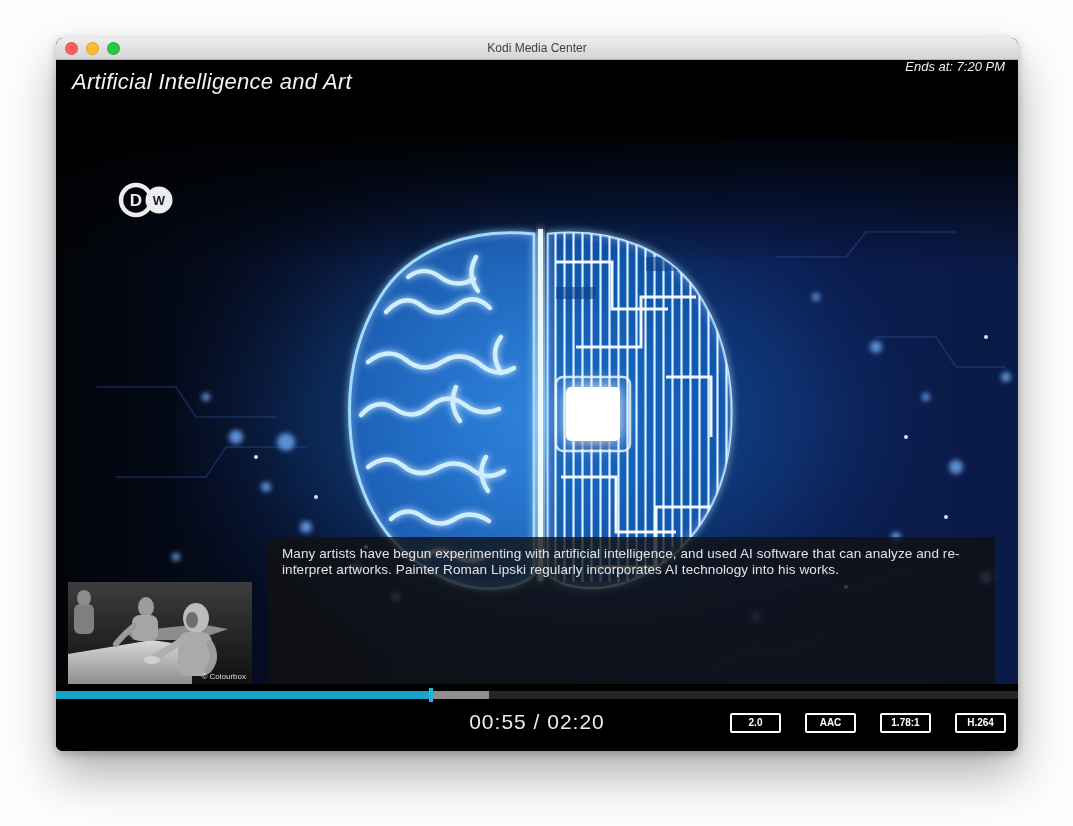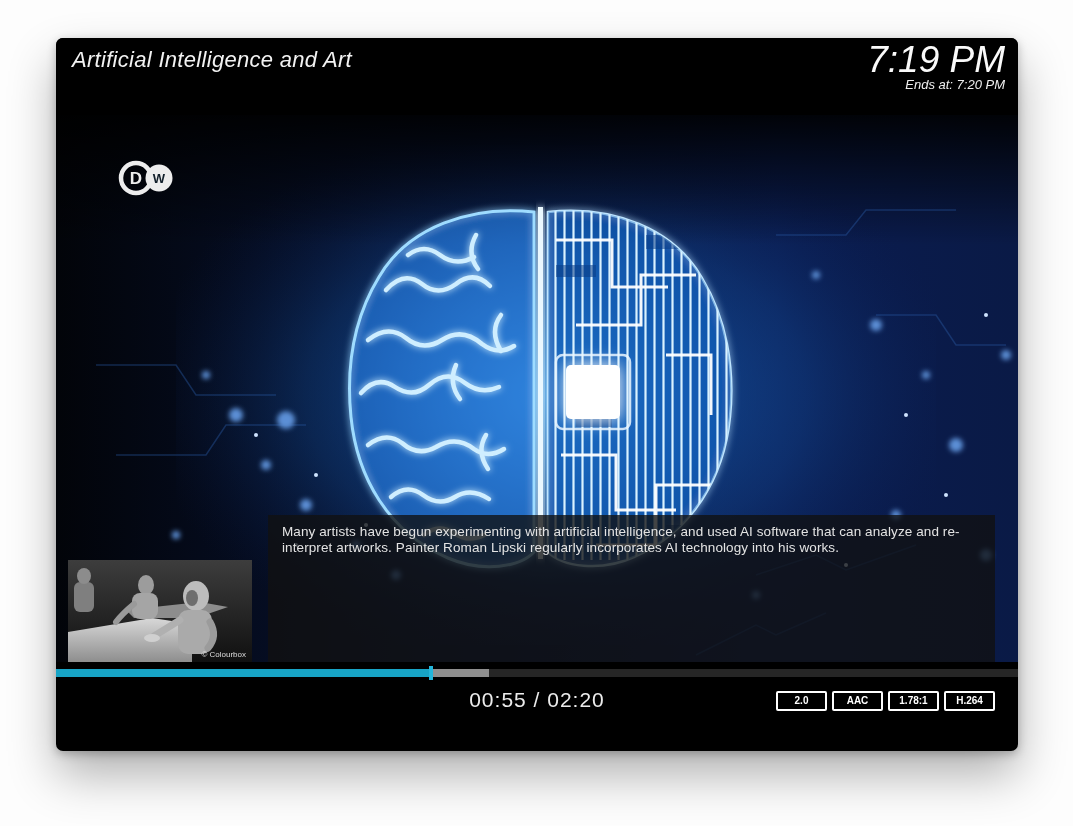--- a/index.html
+++ b/index.html
@@ -53,37 +53,44 @@
     position:absolute; top:7px; left:0; width:100%; height:8px;
     background:#262626; cursor:pointer;
   }
   .progress-buffer { position:absolute; left:0; top:0; height:100%; background:#8f8f8f; }
   .progress-fill   { position:absolute; left:0; top:0; height:100%; background:#17a4c6; }
   .playhead { position:absolute; top:-3px; width:4px; height:14px; background:#23b5da; }
   .time-display {
     position:absolute; left:50%; transform:translateX(-50%); top:26px;
     font-size:21px; color:#ececec; letter-spacing:1px; white-space:nowrap;
   }
-  .flags { position:absolute; right:23px; top:29px; display:flex; gap:5px; }
+  .flags { position:absolute; right:12px; top:29px; display:flex; gap:24px; }
   .flag {
     min-width:51px; padding:2px 4px; border:2px solid #fff; border-radius:2px;
     color:#fff; font-size:10px; font-weight:bold; text-align:center;
     line-height:12px; background:#000;
   }
 </style>
 </head>
 <body>
 
 <div class="window">
 
+  <div class="titlebar">
+    <div class="lights">
+      <div class="light red"></div>
+      <div class="light yellow"></div>
+      <div class="light green"></div>
+    </div>
+    <div class="titlebar-label">Kodi Media Center</div>
+  </div>
 
   <div class="osd-top">
     <div class="osd-title">Artificial Intelligence and Art</div>
     <div class="clock-wrap">
-      <div class="clock">7:19 PM</div>
       <div class="ends-at">Ends at: 7:20 PM</div>
     </div>
   </div>
 
   <div class="video">
     <svg class="scene" viewBox="0 0 962 547" preserveAspectRatio="none">
       <defs>
         <linearGradient id="gBase" x1="0" y1="0" x2="1" y2="0">
           <stop offset="0" stop-color="#020409"></stop>
           <stop offset="0.35" stop-color="#071230"></stop>

